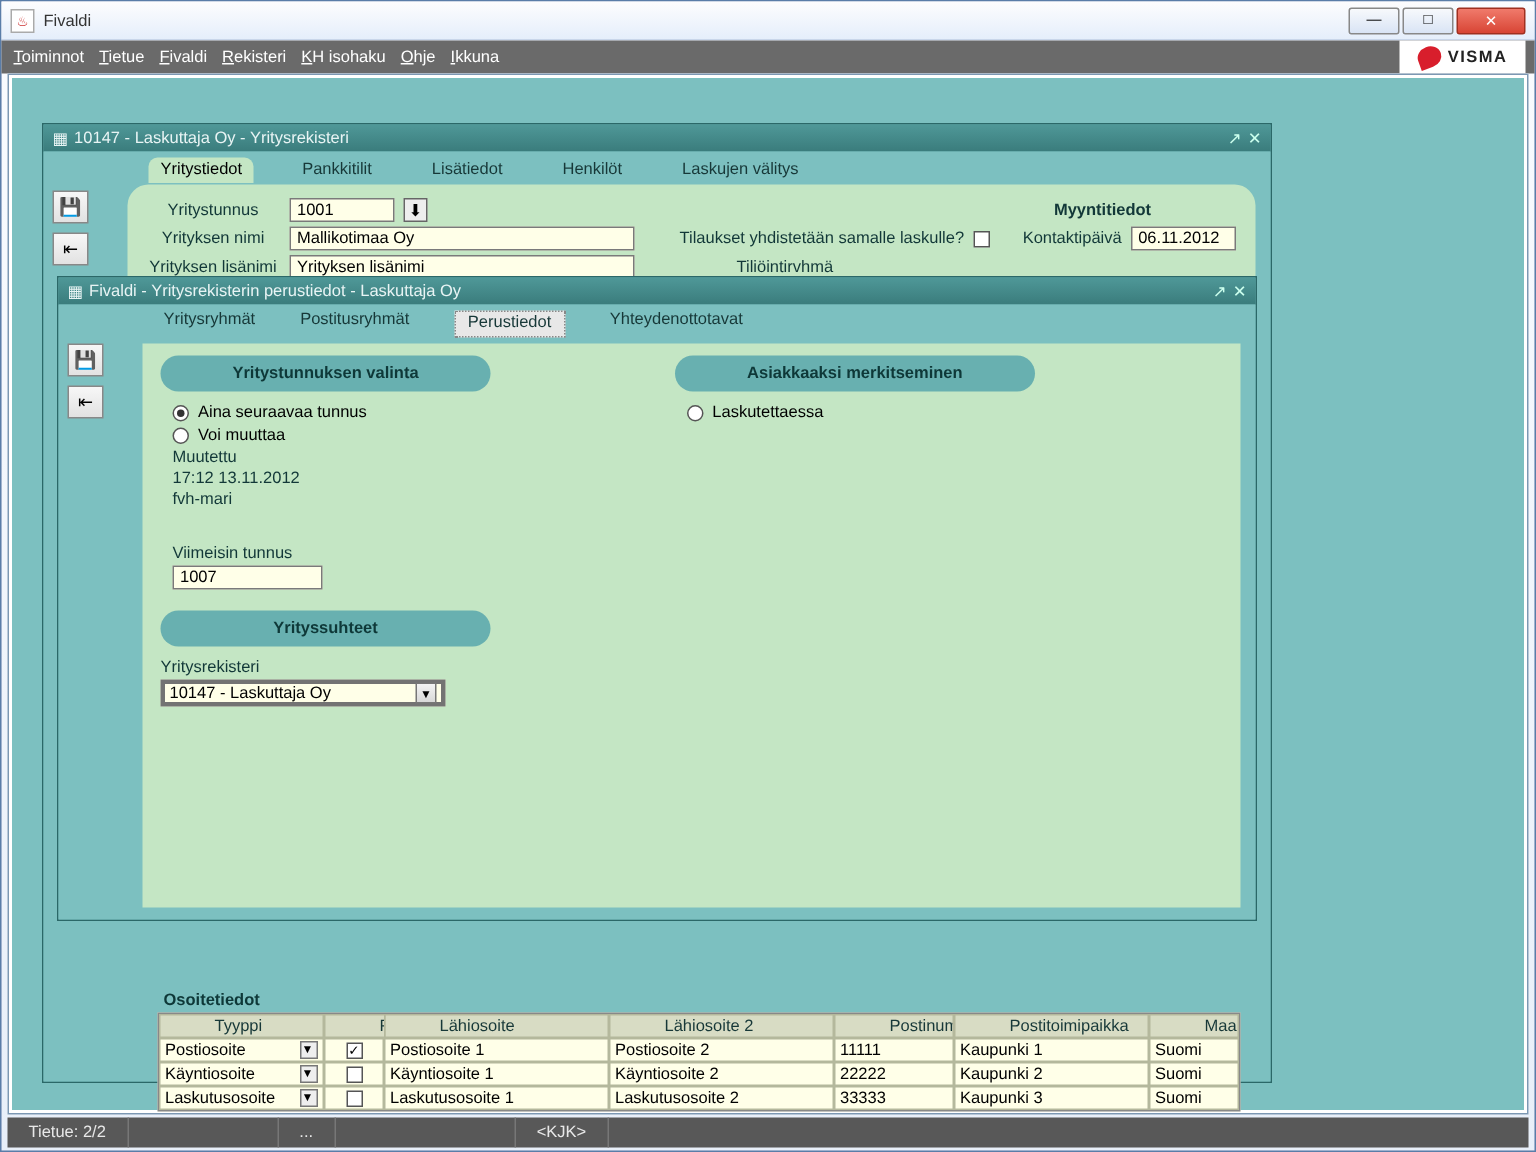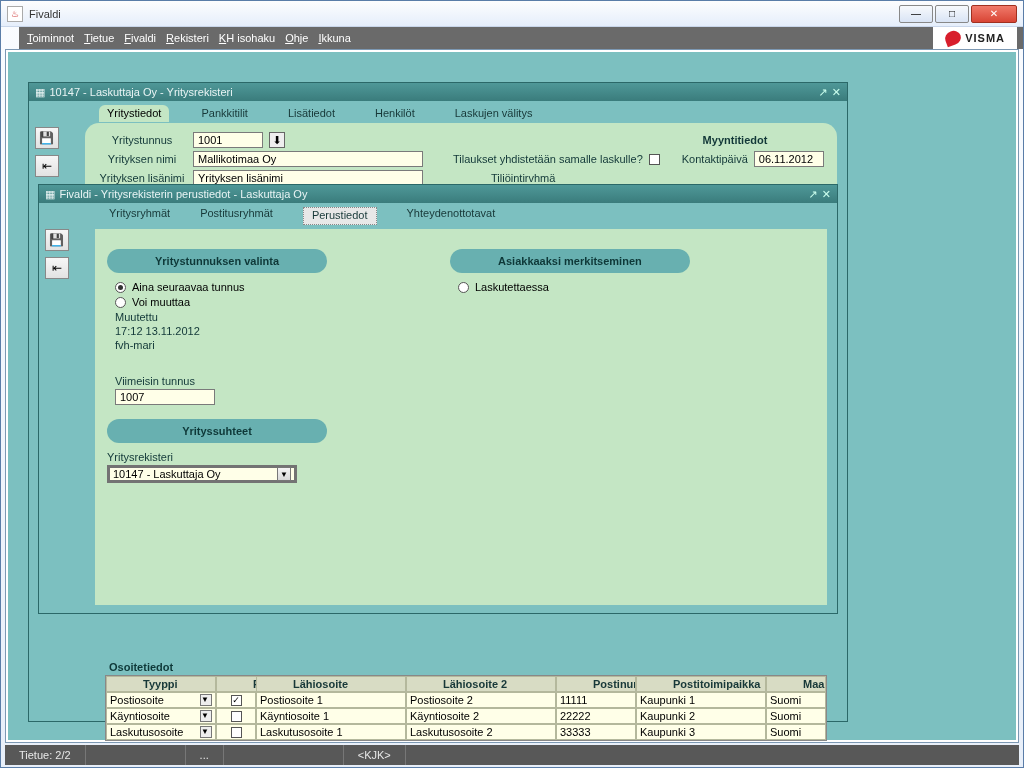--- a/index.html
+++ b/index.html
@@ -8,21 +8,21 @@
 
 .outer-frame { position:absolute; inset:0; background: linear-gradient(#fafcff,#e8eff9); border:1px solid #5a7da8; }
 .titlebar { height:26px; display:flex; align-items:center; padding:0 6px; background: linear-gradient(#fdfdfe,#e5eefb); border-bottom:1px solid #c9d6ea; }
 .titlebar .java-icon { width:16px; height:16px; margin-right:6px; background:#fff; border:1px solid #aaa; display:flex; align-items:center; justify-content:center; font-size:9px; color:#c33; }
 .titlebar .title { flex:1; color:#333; }
 .win-btns { display:flex; gap:2px; }
 .win-btn { width:34px; height:18px; border:1px solid #888; background:linear-gradient(#f7f9fc,#d9e4f5); border-radius:2px; display:flex; align-items:center; justify-content:center; font-family:Arial; font-size:10px; }
 .win-btn.close { background:linear-gradient(#f07a6b,#d84535); color:#fff; border-color:#a03020; width:46px; }
 
 
-.menubar { height:22px; background:#6a6a6a; color:#fff; display:flex; align-items:center; padding:0 8px; gap:10px; position:relative;margin-left:18px; }
+.menubar { height:22px; background:#6a6a6a; color:#fff; display:flex; align-items:center; padding:0 8px; gap:10px; position:relative; }
 .menubar span u { text-decoration:underline; }
 .brand { position:absolute; right:6px; top:0; height:22px; background:#fff; padding:0 12px; display:flex; align-items:center; gap:4px; font-weight:bold; letter-spacing:1px; color:#222; }
 .brand .swirl { width:16px; height:14px; background:#d81e2c; border-radius:50% 50% 50% 0; transform:rotate(-20deg); }
 
 
 .workspace { position:absolute; top:48px; left:4px; right:4px; bottom:24px; background:#fff; border:1px solid #7c98b3; }
 .workspace-inner { position:absolute; inset:2px; background:#7cc0c0; }
 
 
 .mdi { position:absolute; background:#70b8b8; border:1px solid #2b6868; }
@@ -48,38 +48,38 @@
 .lbl { color:#123838; text-align:center; }
 .inp { background:#ffffe8; border:1px solid #7a7a7a; padding:1px 4px; height:16px; }
 .mini-btn { width:16px; height:16px; border:1px solid #666; background:#eee; display:flex; align-items:center; justify-content:center; }
 .sect-title { font-weight:bold; text-align:center; color:#123838; }
 
 
 .mdi2 { left:30px; top:132px; width:800px; height:430px; z-index:5; }
 .mdi2 .mdi-body { background:#7cc0c0; }
 .dlg-tabs { display:flex; gap:30px; padding:4px 70px 0 70px; height:22px; color:#173838; }
 .dlg-tabs .tab.active { background:#e8e8e8; border:1px dotted #888; padding:1px 8px; }
-.dlg-panel { position:absolute; left:56px; right:10px; top:26px; bottom:8px; background:#c4e6c4; border-radius:0 0 0 0; padding:20px 12px; }
+.dlg-panel { position:absolute; left:56px; right:10px; top:26px; bottom:8px; background:#c4e6c4; border-radius:0 0 0 0; padding:8px 12px; }
 .pill { background:#68b0b0; color:#0e3838; font-weight:bold; text-align:center; border-radius:16px; padding:6px 8px; margin-bottom:8px; }
 .half { width:48%; display:inline-block; vertical-align:top; }
 .radio { display:flex; align-items:center; gap:6px; margin:3px 0 3px 8px; }
 .radio .r { width:11px; height:11px; border:1px solid #555; border-radius:50%; background:#fff; display:flex; align-items:center;justify-content:center; }
 .radio .r.sel::after { content:""; width:5px; height:5px; background:#333; border-radius:50%; }
 .smalltxt { color:#123838; margin:2px 0 2px 8px; }
 .combo { background:#ffffe8; border:3px solid #737373; height:18px; display:flex; align-items:center; justify-content:space-between; padding:0 3px; }
 .combo .arrow { width:14px; height:14px; background:linear-gradient(#f4f4f4,#d8d8d8); border:1px solid #777; display:flex; align-items:center; justify-content:center; font-size:8px; }
 
 
 .addr { position:absolute; left:76px; right:20px; bottom:16px; top:560px; }
 .addr-title { font-weight:bold; color:#0e3838; padding:0 0 2px 4px; }
 .tbl { background:#ffffe8; border:1px solid #888; }
 .tbl .hdr, .tbl .trow { display:grid; grid-template-columns:110px 40px 150px 150px 80px 130px 60px; }
 .tbl .hdr { background:#d8dcc4; }
 .tbl .cell { border:1px solid #b4b89c; padding:1px 3px; height:16px; overflow:hidden; white-space:nowrap; }
-.tbl .hdr .cell { color:#173838; font-weight:bold;padding-left:36px; }
+.tbl .hdr .cell { color:#173838; font-weight:normal;padding-left:36px; }
 .chkcell { display:flex; align-items:center; justify-content:center; }
 .chk { width:11px; height:11px; border:1px solid #555; background:#fff; display:flex; align-items:center; justify-content:center; font-size:9px; }
 
 
 .status { position:absolute; left:4px; right:4px; bottom:2px; height:20px; background:#585858; color:#e8e8e8; display:flex; align-items:center; }
 .status .seg { padding:0 14px; border-right:1px solid #777; height:100%; display:flex; align-items:center; }
 
 
 .floatico { position:absolute; left:36px; top:480px; width:30px; height:30px; background:linear-gradient(#f7f7f7,#e2e2e2); border:1px solid #888; display:flex; align-items:center; justify-content:center; color:#2a7aa8; font-size:16px; z-index:2; }
 </style>

